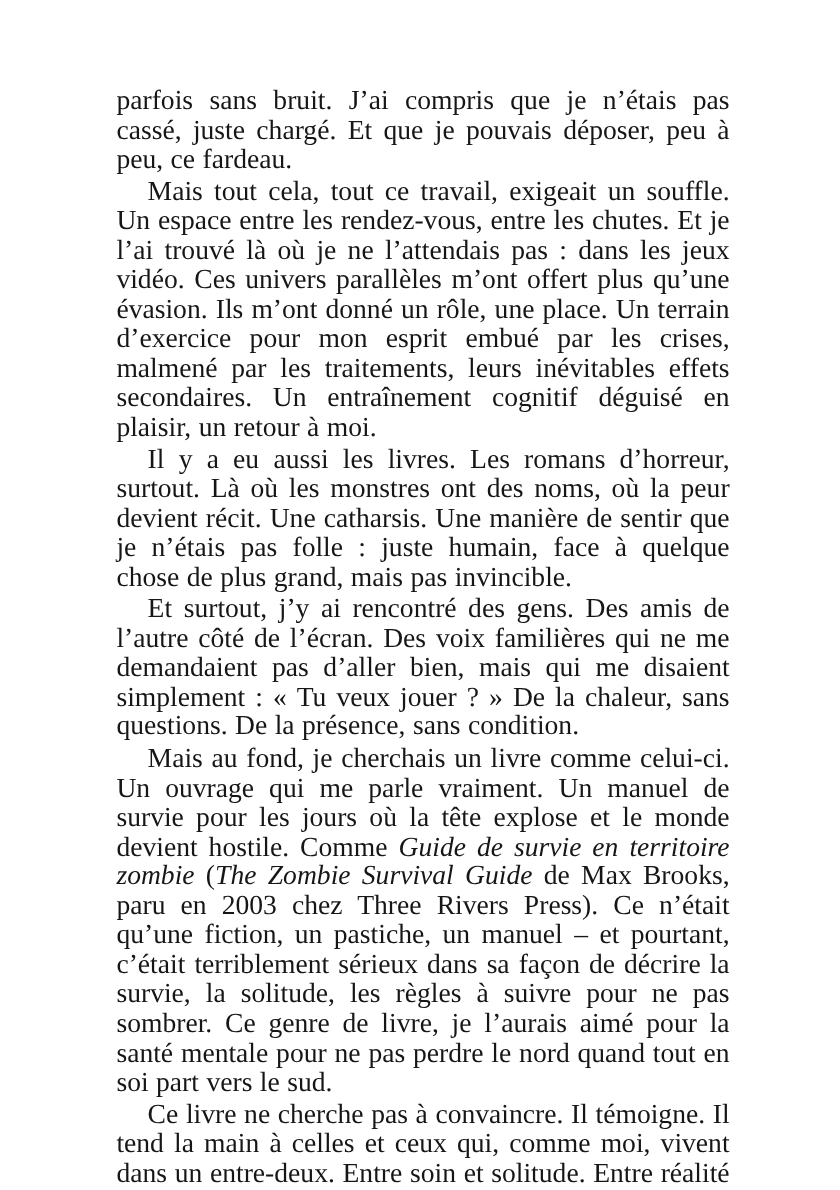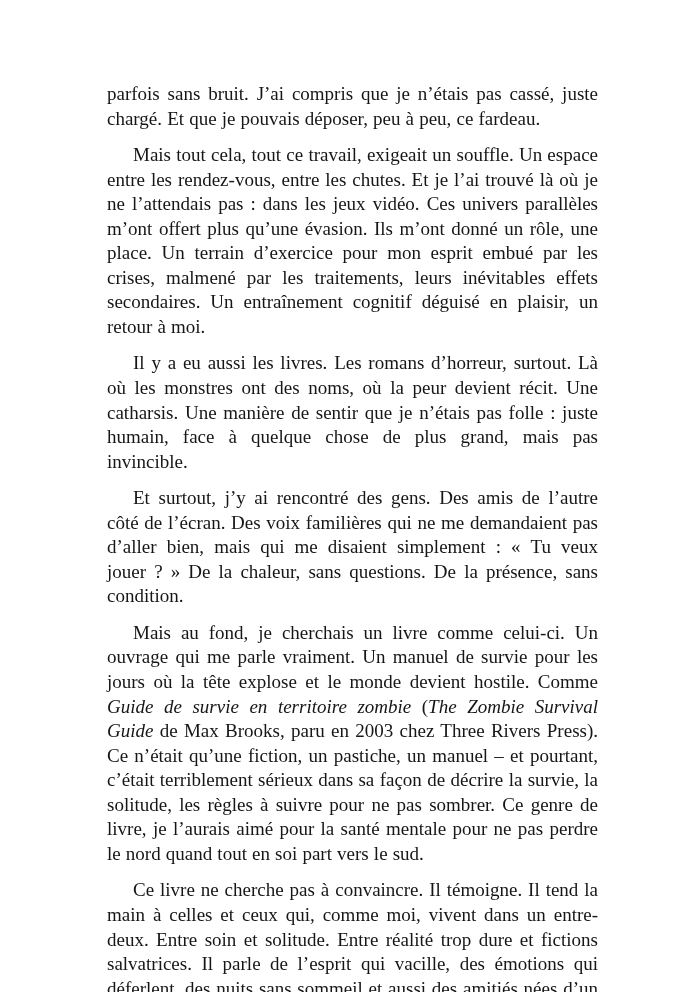--- a/index.html
+++ b/index.html
@@ -15,22 +15,22 @@
   .page {
     box-sizing: border-box;
     width: 700px;
     height: 992px;
     background: #ffffff;
     color: #161616;
     padding: 70px 90px 0 95px;
     overflow: hidden;
   }
   .page p {
-    margin: 12px;
-    font-size: 19px;
+    margin: 2px;
+    font-size: 23px;
     line-height: 24.55px;
     text-align: justify;
     word-spacing: 0.02em;
   }
   .page p.indent {
     text-indent: 26px;
   }
   .page em {
     font-style: italic;
   }

